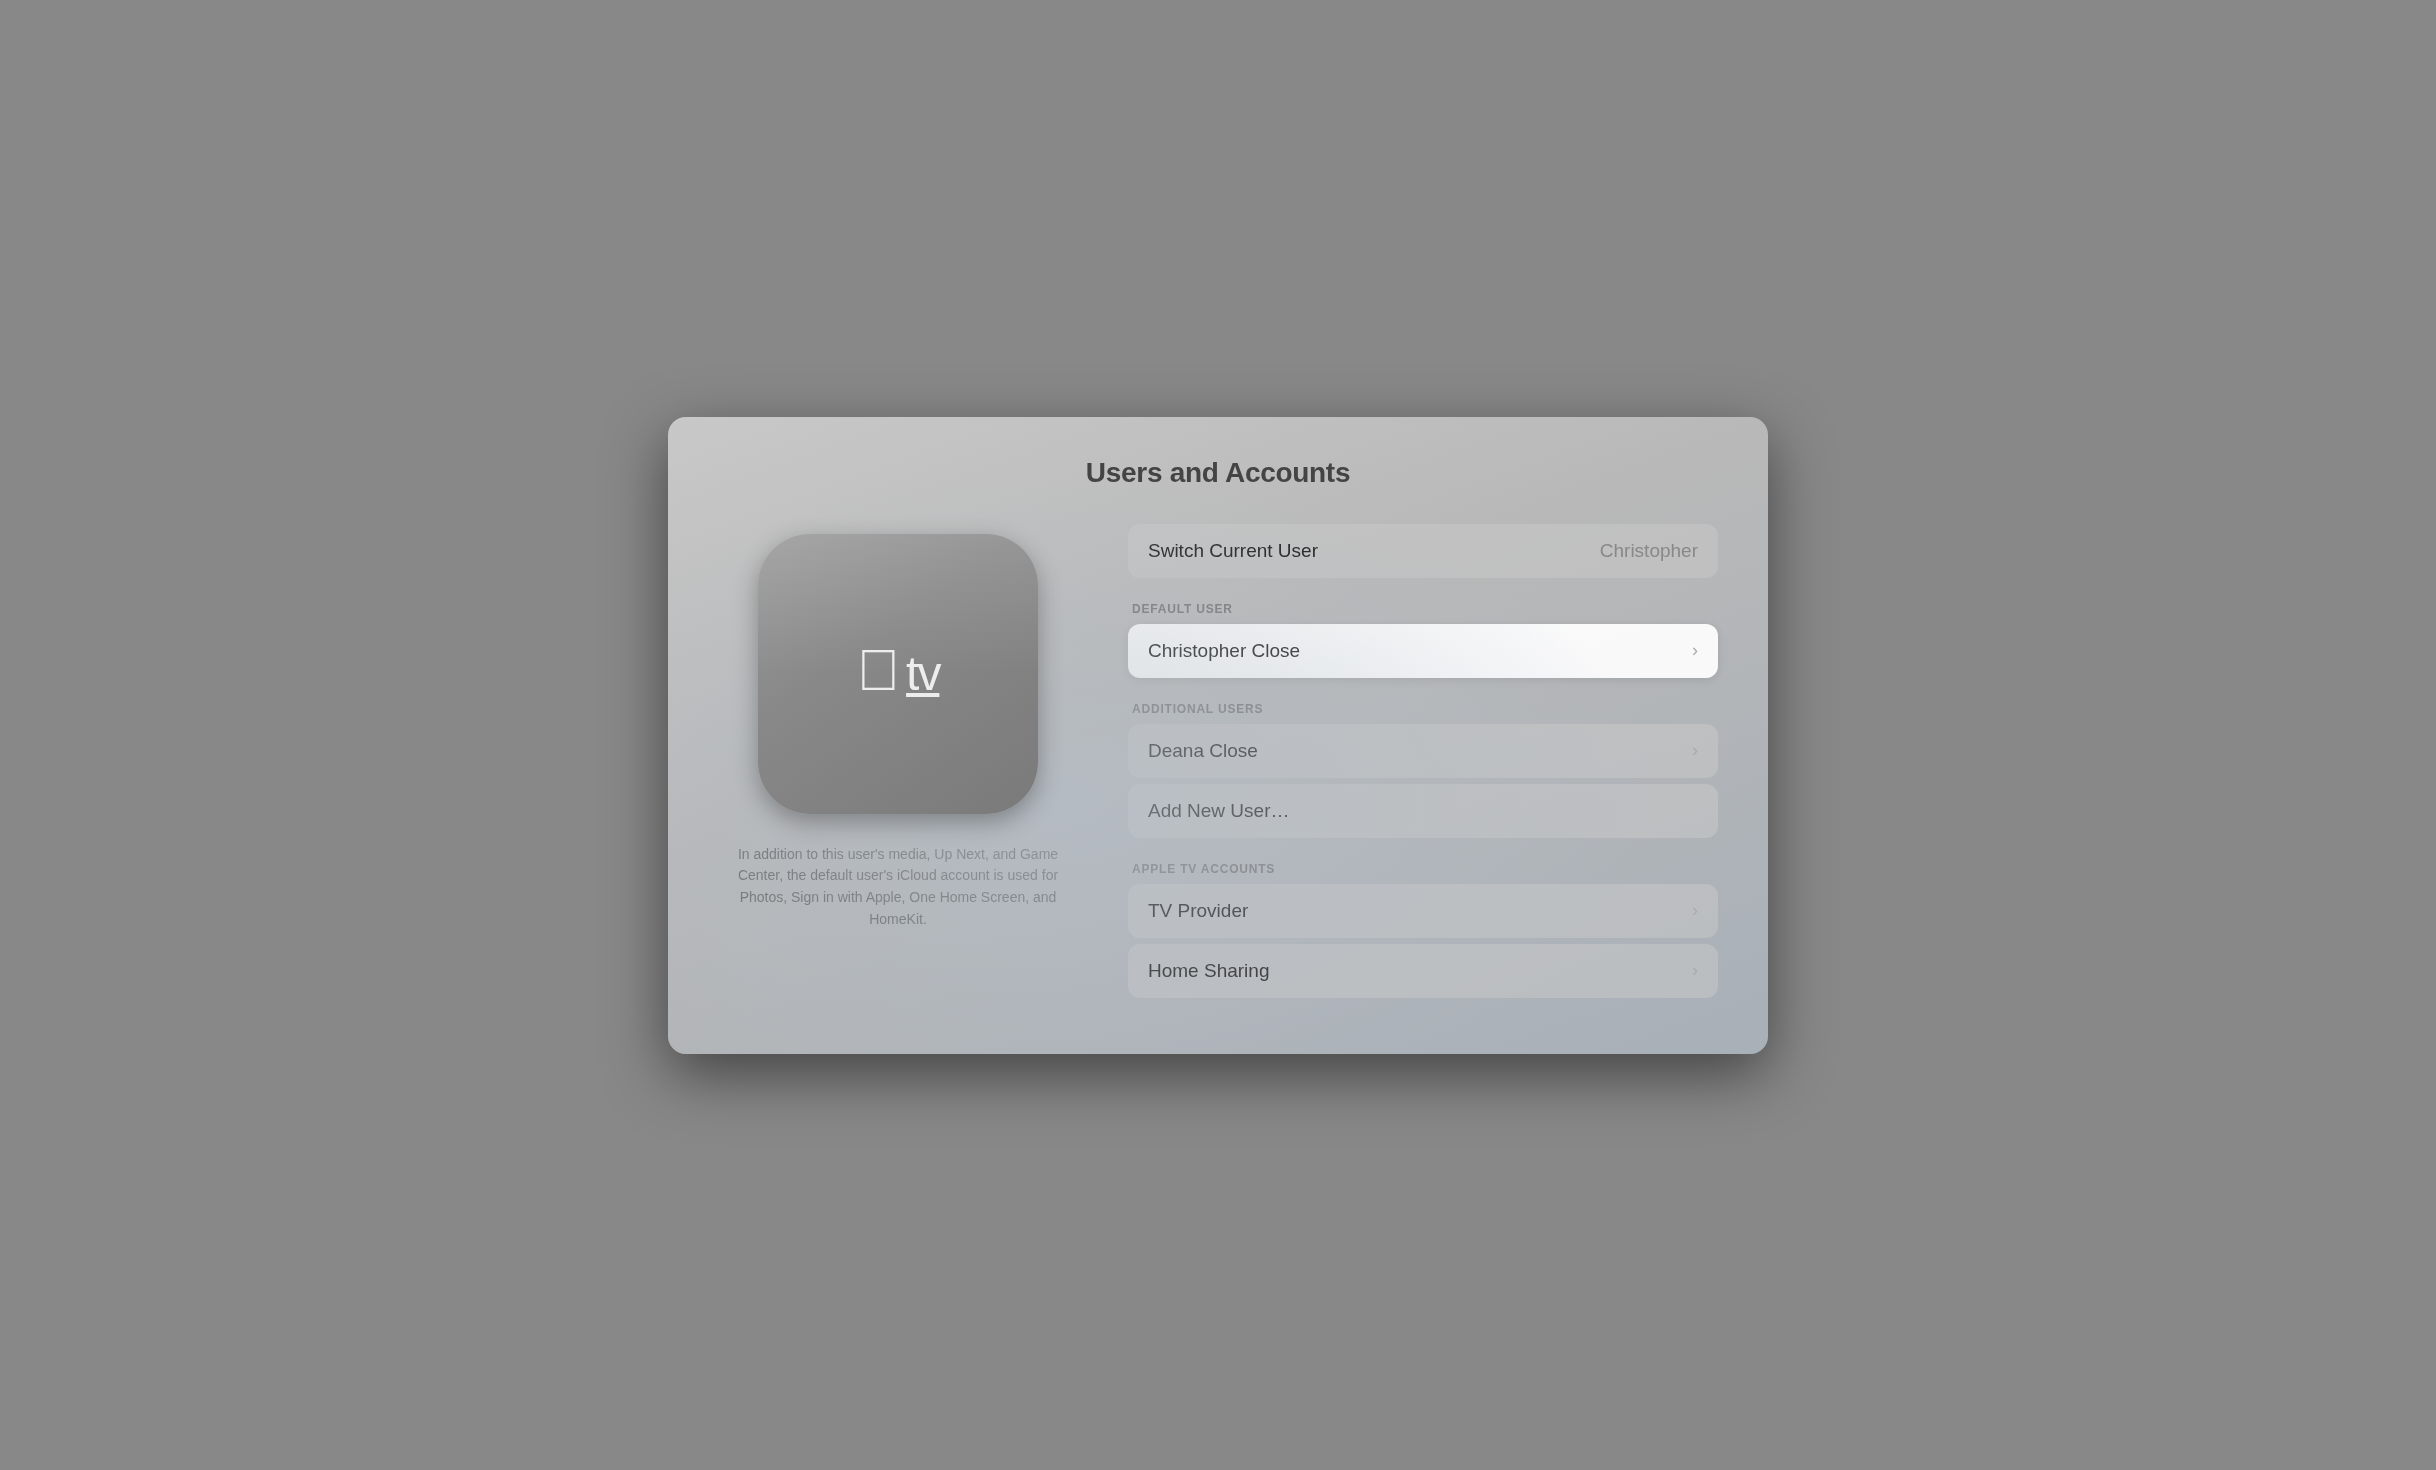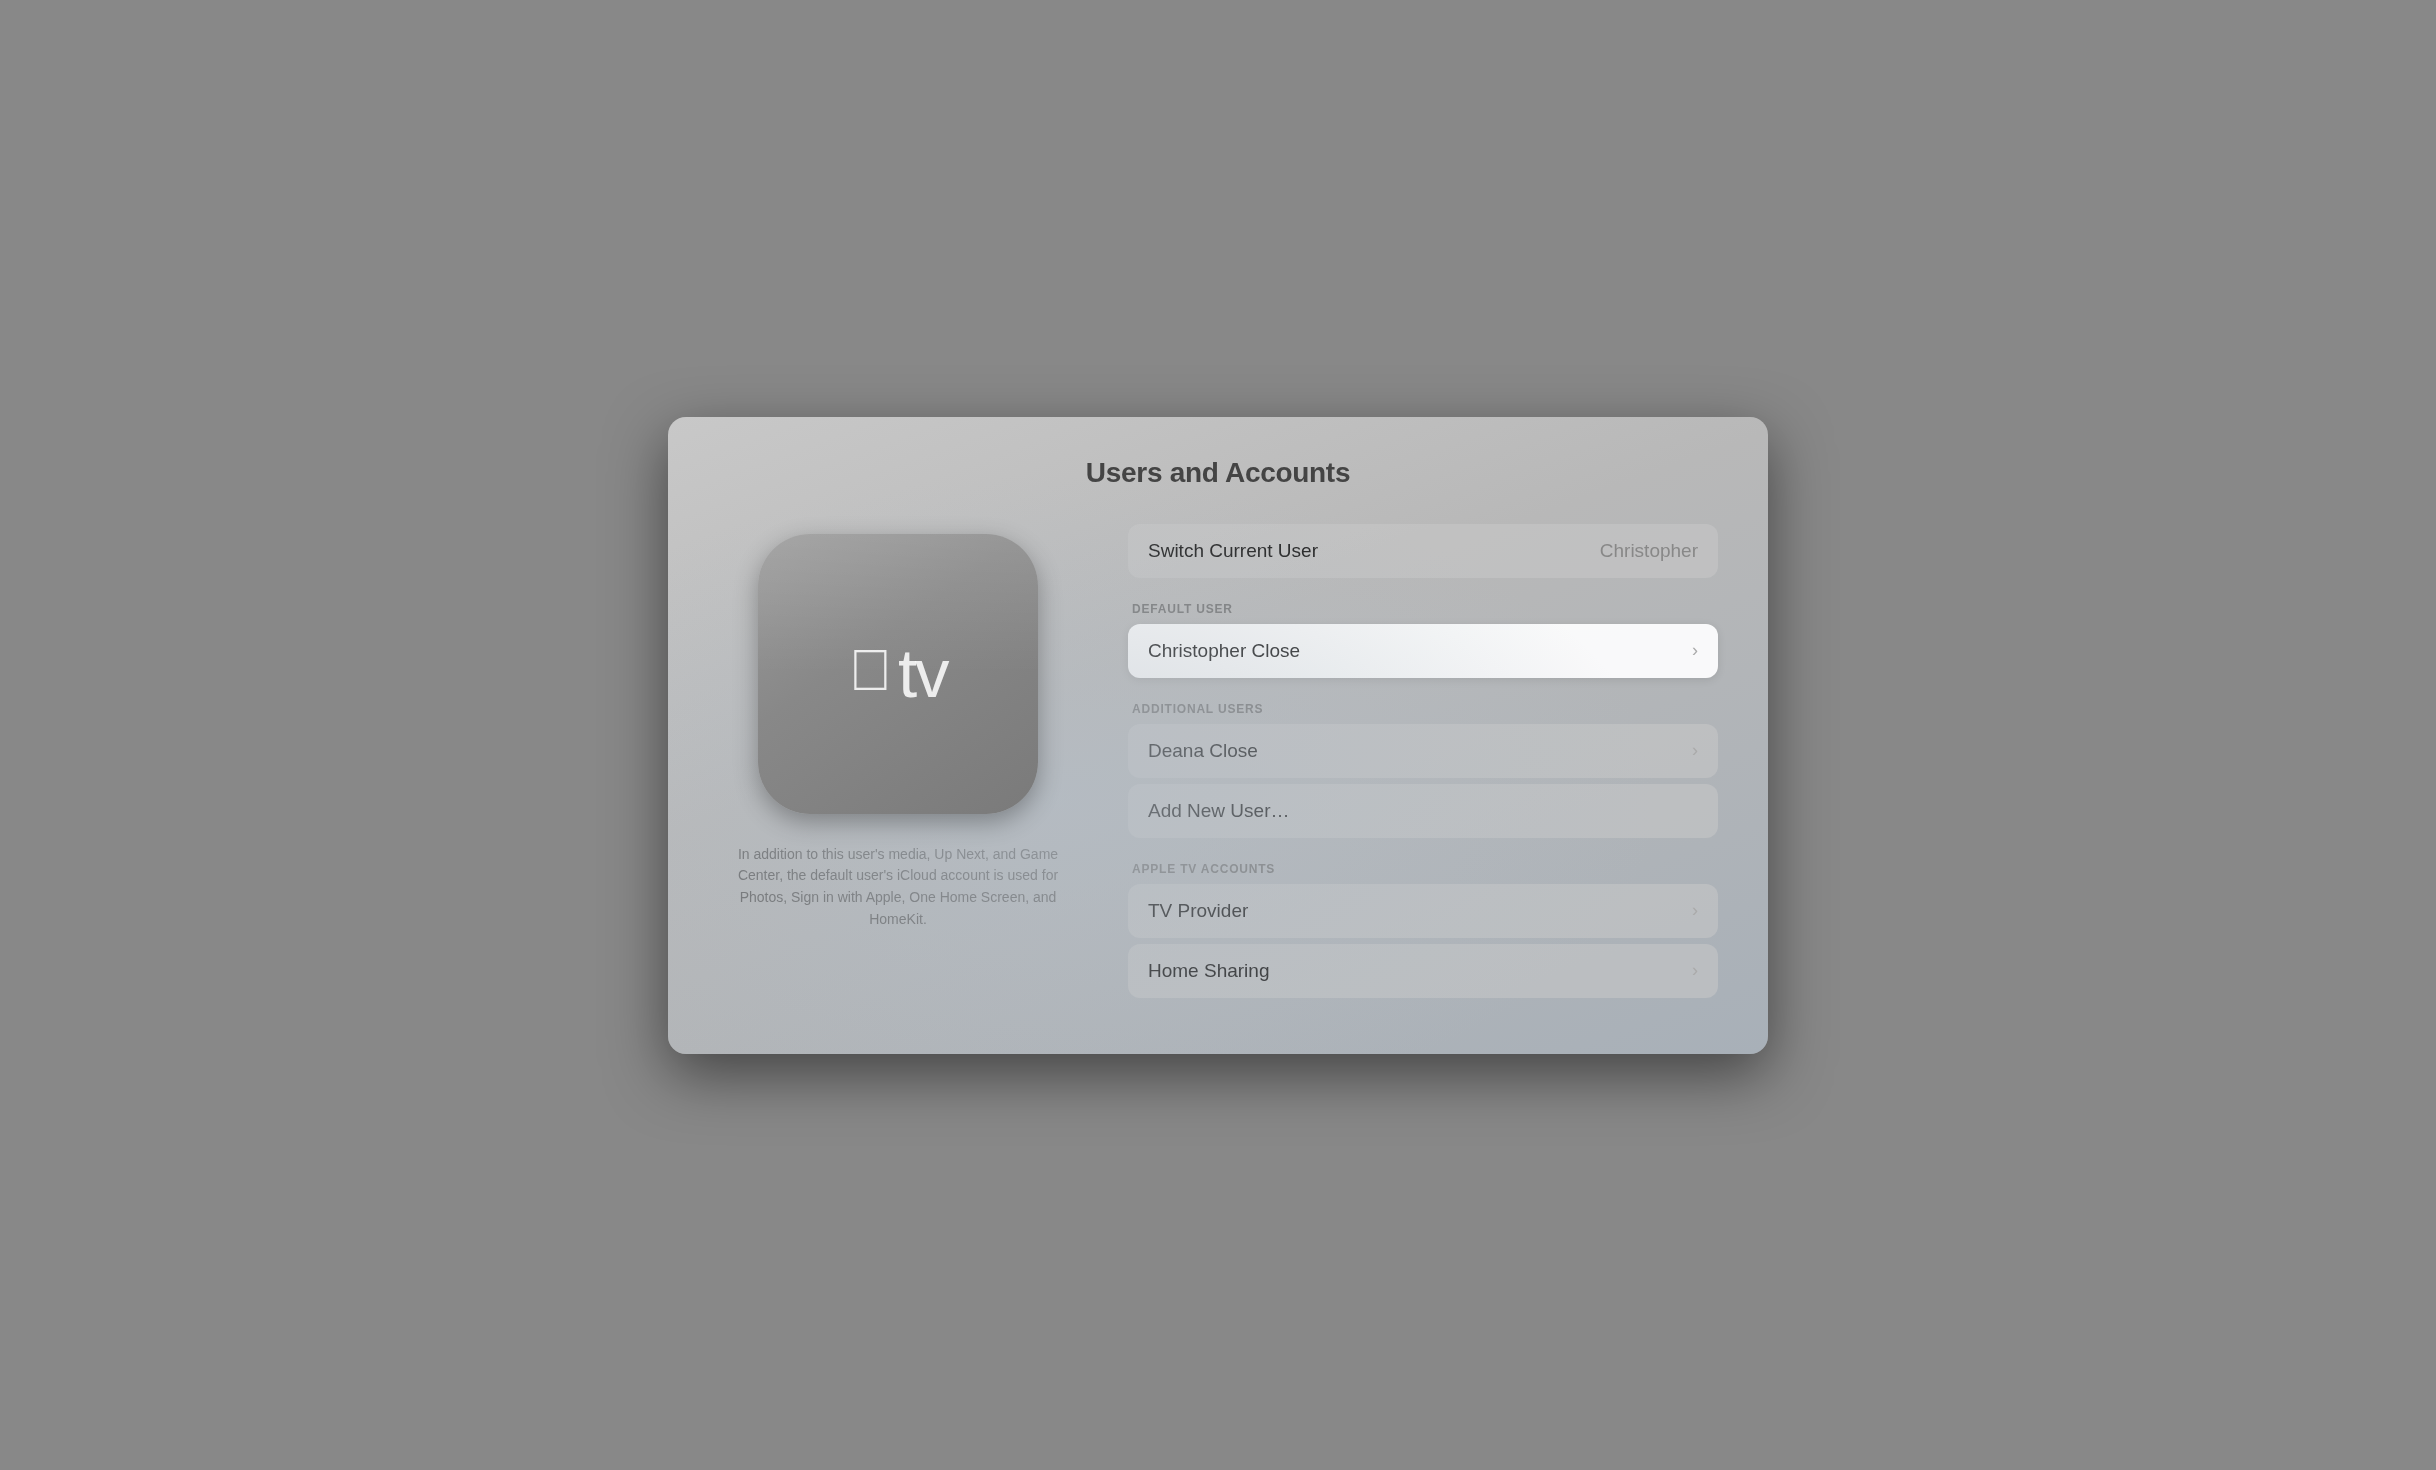--- a/index.html
+++ b/index.html
@@ -90,24 +90,25 @@
 
     .apple-symbol {
       color: rgba(255,255,255,0.85);
       font-size: 58px;
       line-height: 1;
       margin-top: -8px;
     }
 
     .tv-text {
       color: rgba(255,255,255,0.85);
-      font-size: 69px;
+      font-size: 48px;
       font-weight: 300;
       letter-spacing: -2px;
       line-height: 1;
+      text-decoration: underline;
     }
 
     .description-text {
       text-align: center;
       color: #666;
       font-size: 14px;
       line-height: 1.55;
       max-width: 340px;
     }
 

